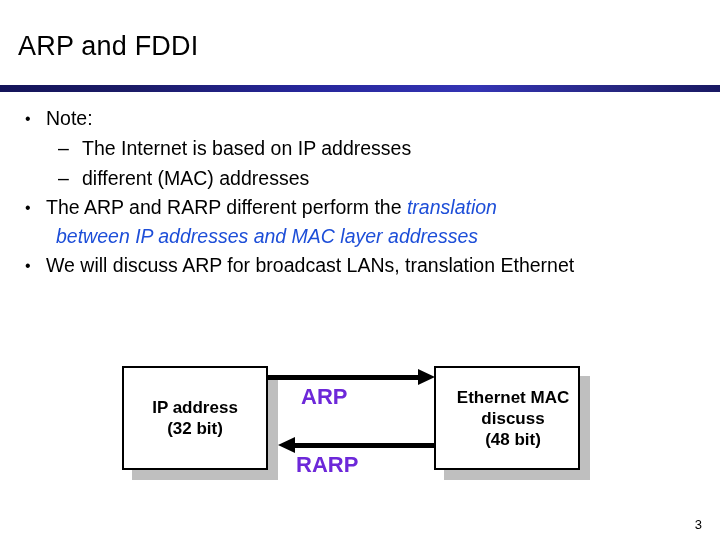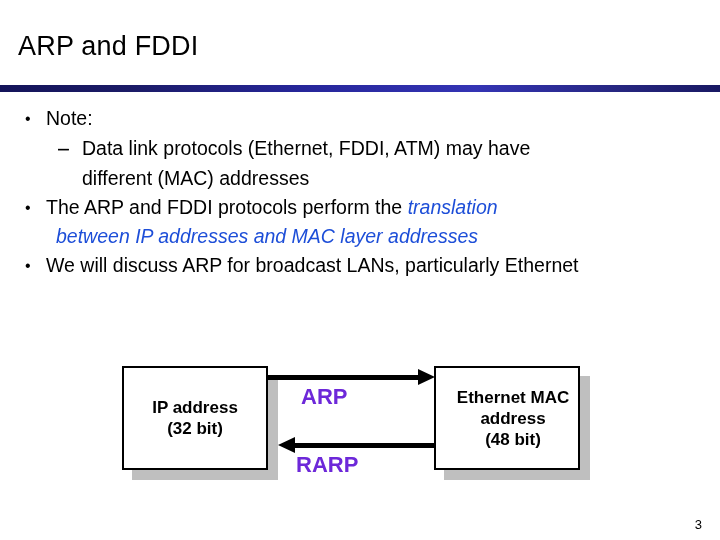--- a/index.html
+++ b/index.html
@@ -186,54 +186,54 @@
 
 <div class="body-area">
 
   <div class="bullet-l1">
     <span class="mark">•</span>
     <span>Note:</span>
   </div>
 
   <div class="bullet-l2">
     <span class="mark">–</span>
+    <span>The Internet is based on IP addresses</span>
   </div>
 
   <div class="bullet-l2">
     <span class="mark">–</span>
-    <span>Data link protocols (Ethernet, FDDI, ATM) may have</span>
   </div>
   <div class="wrap-l2">different (MAC) addresses</div>
 
   <div class="bullet-l1">
     <span class="mark">•</span>
-    <span>The ARP and FDDI protocols perform the </span><span class="accent">translation</span>
+    <span>The ARP and RARP different perform the </span><span class="accent">translation</span>
   </div>
   <div class="wrap-l1 accent">between IP addresses and MAC layer addresses</div>
 
   <div class="bullet-l1">
     <span class="mark">•</span>
-    <span>We will discuss ARP for broadcast LANs, particularly Ethernet</span>
+    <span>We will discuss ARP for broadcast LANs, translation Ethernet</span>
   </div>
 
 </div>
 
 <div class="diagram">
 
   <div class="dg-shadow box-ip-sh"></div>
   <div class="dg-shadow box-mac-sh"></div>
 
   <div class="dg-box box-ip">
     <span>IP address</span>
     <span>(32 bit)</span>
   </div>
 
   <div class="dg-box box-mac">
     <span>Ethernet MAC</span>
-    <span>address</span>
+    <span>discuss</span>
     <span>(48 bit)</span>
   </div>
 
   <div class="shaft shaft-arp"></div>
   <div class="head head-right"></div>
   <div class="arrow-label label-arp">ARP</div>
 
   <div class="shaft shaft-rarp"></div>
   <div class="head head-left"></div>
   <div class="arrow-label label-rarp">RARP</div>

